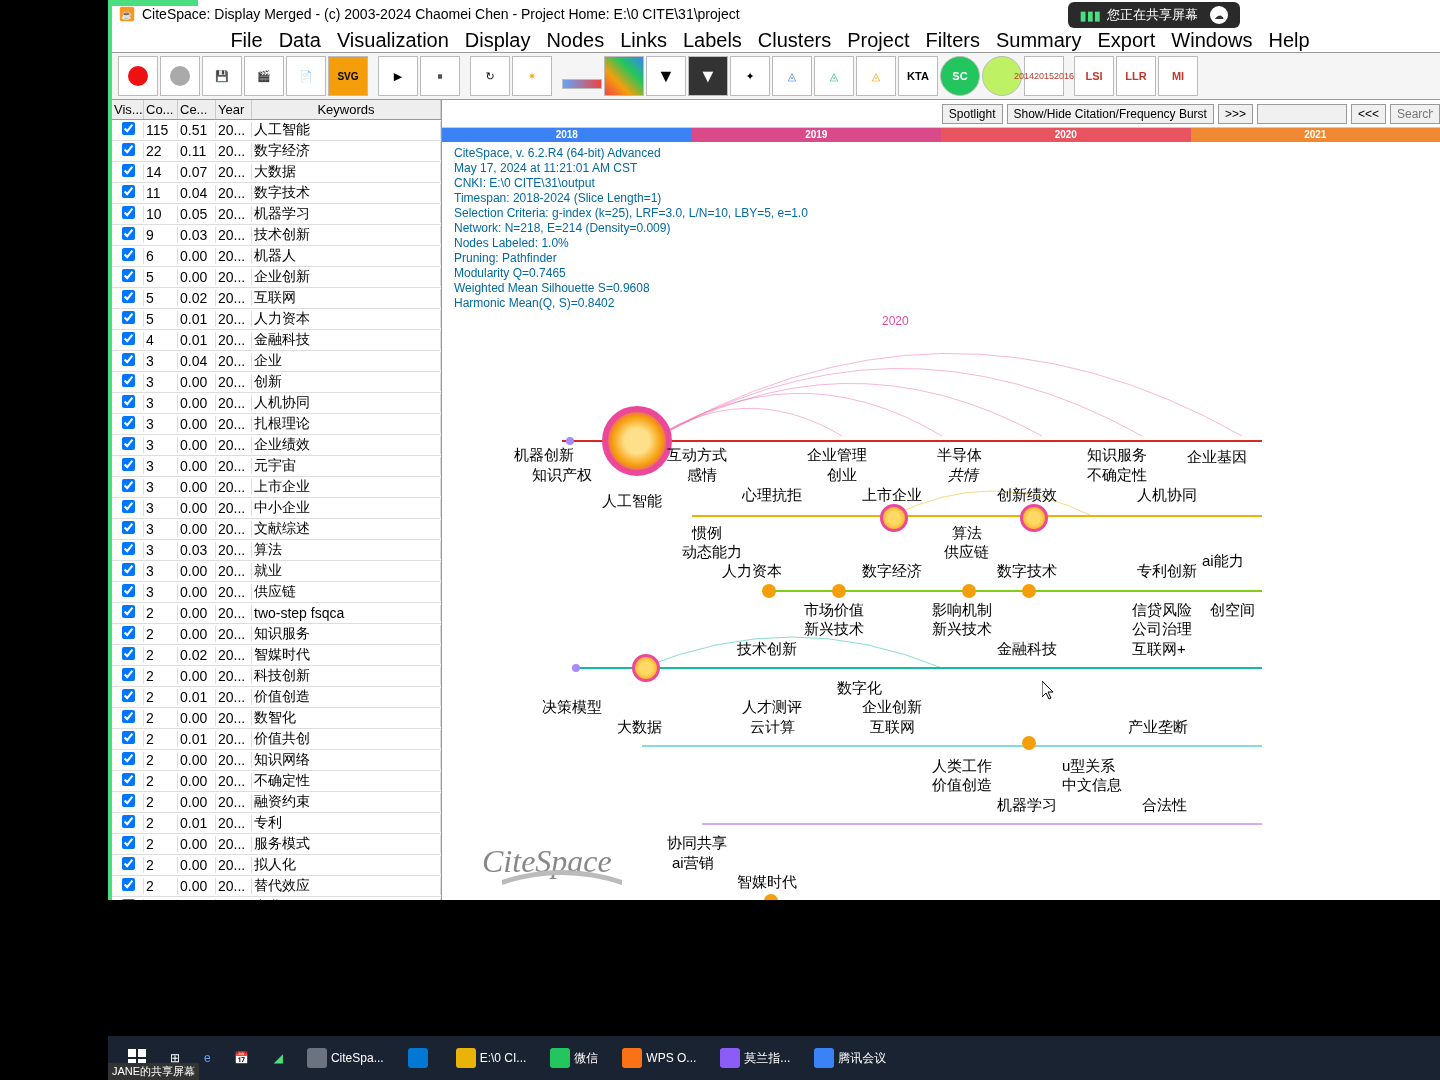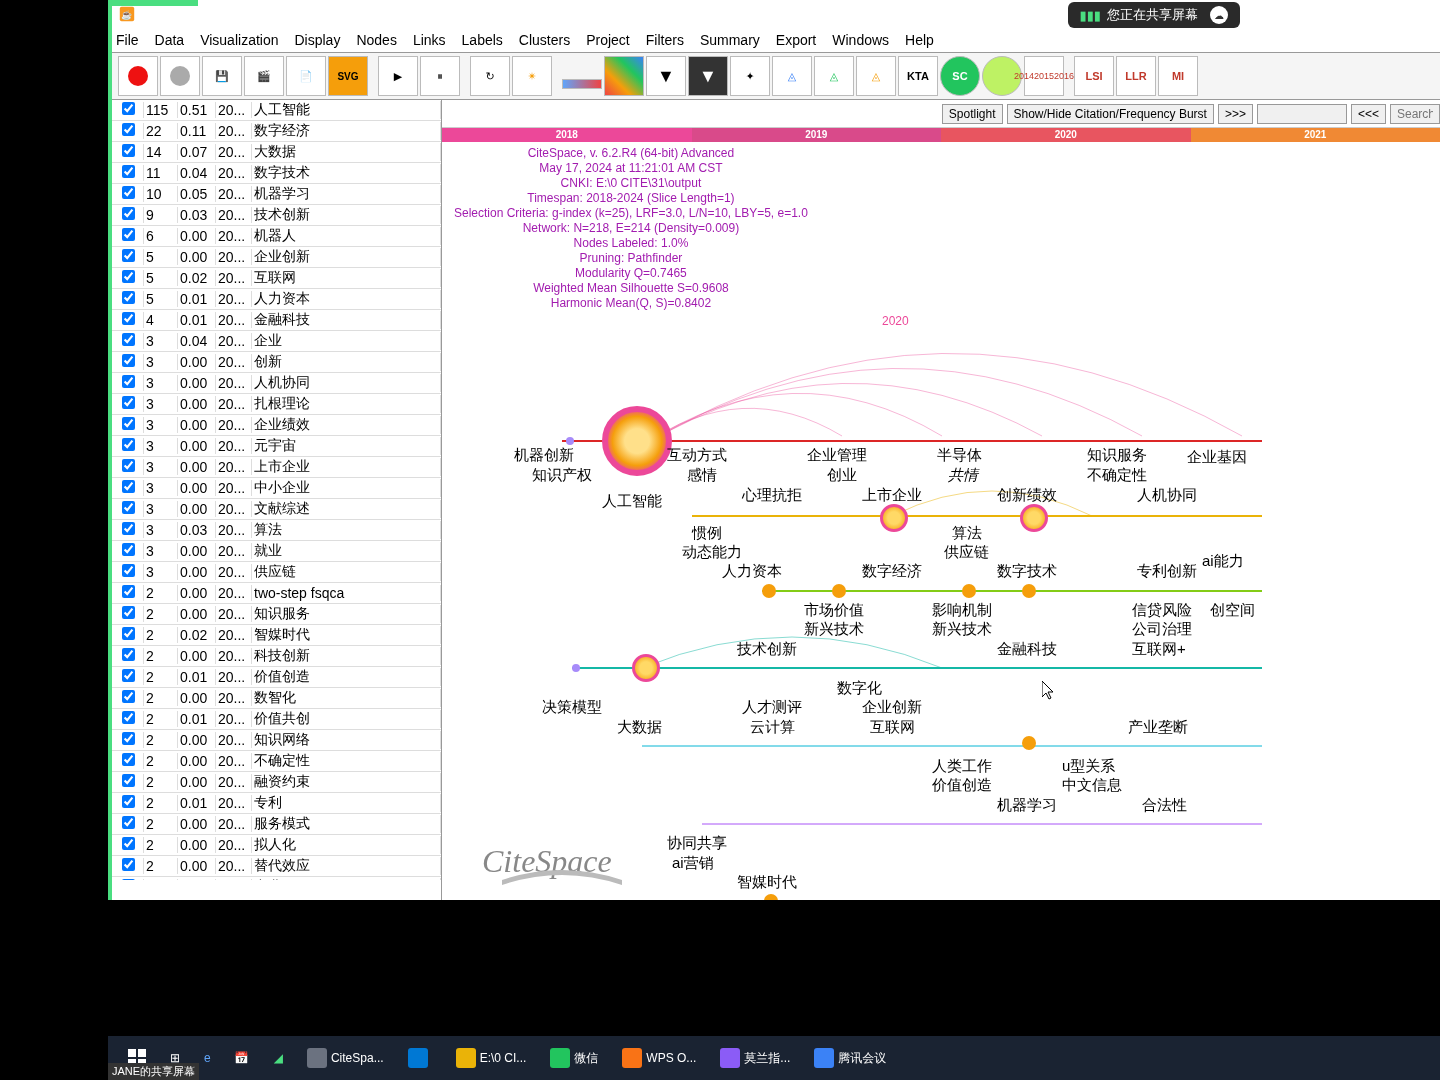--- a/index.html
+++ b/index.html
@@ -4,21 +4,21 @@
 <style>
 * { box-sizing: border-box; margin: 0; padding: 0; font-family: Arial, sans-serif; }
 body { background: #000; width: 1440px; height: 1080px; overflow: hidden; position: relative; }
 .app-frame { position: absolute; left: 108px; top: 0; width: 1332px; height: 900px; background: #f0f0f0; border-left: 4px solid #4ade80; }
 .green-strip { position: absolute; left: 108px; top: 0; width: 90px; height: 6px; background: #4ade80; }
 .titlebar { height: 28px; background: #fff; display: flex; align-items: center; padding-left: 6px; font-size: 14px; }
 .titlebar .java-icon { width: 18px; height: 18px; margin-right: 6px; }
 .share-badge { position: absolute; right: 200px; top: 2px; background: #2a2a2a; color: #fff; padding: 4px 12px; border-radius: 6px; font-size: 13px; display: flex; align-items: center; gap: 6px; }
 .share-badge .bars { color: #4ade80; }
 .share-badge .cloud { background: #fff; color: #333; width: 18px; height: 18px; border-radius: 50%; display: flex; align-items: center; justify-content: center; font-size: 10px; margin-left: 6px; }
-.menubar { height: 24px; background: #fff; display: flex; align-items: center; padding-left: 4px; font-size: 14px; }
+.menubar { height: 24px; background: #fff; display: flex; align-items: center; padding-left: 4px; font-size: 20px; justify-content: center; }
 .menubar span { margin-right: 16px; cursor: pointer; }
 .toolbar { height: 48px; background: #f5f5f5; border-top: 1px solid #999; border-bottom: 1px solid #999; display: flex; align-items: center; padding: 0 6px; gap: 2px; }
 .tool-btn { width: 40px; height: 40px; background: #fff; border: 1px solid #bbb; display: flex; align-items: center; justify-content: center; font-size: 11px; cursor: pointer; }
 .tool-sep { width: 6px; }
 .red-dot { width: 20px; height: 20px; background: #e11; border-radius: 50%; }
 .gray-dot { width: 20px; height: 20px; background: #aaa; border-radius: 50%; }
 .year-btn { font-size: 9px; line-height: 1; color: #c0392b; text-align: center; }
 .content { display: flex; height: calc(100% - 100px); }
 .left-panel { width: 330px; background: #fff; border-right: 1px solid #999; overflow: hidden; position: relative; }
 .table-header { display: flex; background: #eee; border-bottom: 1px solid #999; font-size: 13px; }
@@ -30,25 +30,25 @@
 .col-kw { flex: 1; text-align: center; }
 .table-body { overflow-y: auto; height: calc(100% - 20px); }
 .table-row { display: flex; font-size: 14px; border-bottom: 1px solid #ddd; height: 21px; align-items: center; }
 .table-row div { border-right: 1px solid #ddd; padding: 0 2px; overflow: hidden; white-space: nowrap; }
 .table-row .col-vis input { margin-left: 8px; }
 .right-panel { flex: 1; background: #fff; position: relative; overflow: hidden; }
 .viz-toolbar { height: 28px; display: flex; align-items: center; justify-content: flex-end; gap: 4px; border-bottom: 1px solid #ccc; }
 .viz-toolbar button, .viz-toolbar input { font-size: 12px; padding: 2px 6px; border: 1px solid #999; background: #f0f0f0; }
 .timeline-bar { height: 14px; display: flex; font-size: 10px; color: #fff; font-weight: bold; }
 .timeline-bar div { flex: 1; text-align: center; line-height: 14px; }
-.y2018 { background: #ec4899; }
+.y2018 { background: #3b82f6; }
 .y2019 { background: #d94a8a; }
 .y2020 { background: #e85560; }
 .y2021 { background: #f08934; }
-.meta-text { position: absolute; top: 46px; left: 12px; font-size: 12px; line-height: 1.25; color: #a21caf; text-align: center; }
+.meta-text { position: absolute; top: 46px; left: 12px; font-size: 12px; line-height: 1.25; color: #0369a1; }
 .network-viz { position: absolute; top: 46px; left: 0; right: 0; bottom: 0; }
 .node-label { position: absolute; font-size: 15px; color: #000; white-space: nowrap; }
 .node-circle { position: absolute; border-radius: 50%; }
 .big-node { width: 70px; height: 70px; background: radial-gradient(circle, #ffe08a 30%, #f59e0b 60%, #ec4899 80%); border: 6px solid #ec4899; }
 .med-node { width: 28px; height: 28px; background: radial-gradient(circle, #ffd966 40%, #f59e0b 90%); border: 3px solid #ec4899; }
 .sm-node { width: 14px; height: 14px; background: #f59e0b; }
 .tiny-node { width: 8px; height: 8px; background: #a78bfa; }
 .logo { position: absolute; bottom: 20px; left: 40px; font-size: 32px; color: #888; font-style: italic; font-family: Georgia, serif; }
 .taskbar { position: absolute; left: 108px; bottom: 0; width: 1332px; height: 44px; background: #1a2332; display: flex; align-items: center; padding-left: 12px; gap: 8px; }
 .taskbar-item { height: 36px; padding: 0 8px; display: flex; align-items: center; color: #fff; font-size: 12px; gap: 4px; }
@@ -59,20 +59,21 @@
 </style>
 </head>
 <body>
 
 <div class="app-frame">
   <div class="titlebar">
     <svg class="java-icon" viewBox="0 0 20 20">
         <rect fill="#f89820" x="2" y="2" width="16" height="16" rx="2"></rect>
         <text x="10" y="14" font-size="10" text-anchor="middle" fill="#fff">☕</text>
       </svg>
+    <span>CiteSpace: Display Merged - (c) 2003-2024 Chaomei Chen - Project Home: E:\0 CITE\31\project</span>
   </div>
   <div class="share-badge">
     <span class="bars">▮▮▮</span>
     <span>您正在共享屏幕</span>
     <span class="cloud">☁</span>
   </div>
   <div class="menubar" id="menubar">
       <span>File</span>
       <span>Data</span>
       <span>Visualization</span>
@@ -125,20 +126,27 @@
         <span>2016</span>
       </div>
     <div class="tool-sep"></div>
     <div class="tool-btn" style="color:#c0392b;font-weight:bold">LSI</div>
     <div class="tool-btn" style="color:#c0392b;font-weight:bold">LLR</div>
     <div class="tool-btn" style="color:#c0392b;font-weight:bold">MI</div>
   </div>
 
   <div class="content">
     <div class="left-panel">
+      <div class="table-header">
+        <div class="col-vis">Vis...</div>
+        <div class="col-co">Co...</div>
+        <div class="col-ce">Ce...</div>
+        <div class="col-yr">Year</div>
+        <div class="col-kw">Keywords</div>
+      </div>
       <div class="table-body" id="tbody">
           <div class="table-row">
             <div class="col-vis"><input type="checkbox" checked="" style=""></div>
             <div class="col-co">115</div>
             <div class="col-ce">0.51</div>
             <div class="col-yr">20...</div>
             <div class="col-kw" style="text-align:left">人工智能</div>
           </div>
           <div class="table-row">
             <div class="col-vis"><input type="checkbox" checked="" style=""></div>

